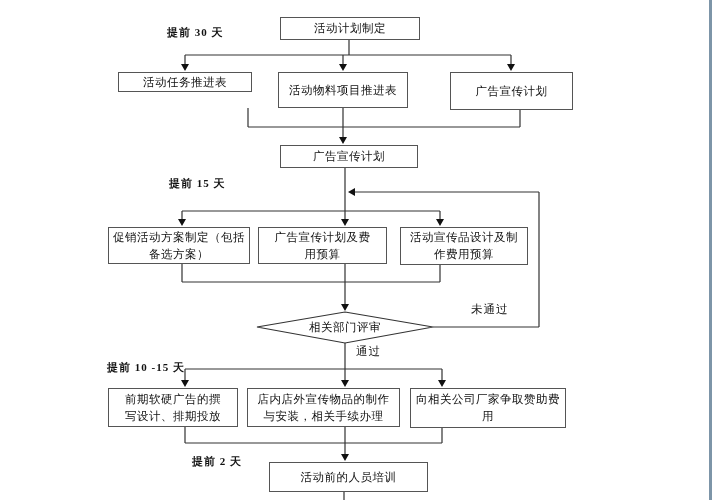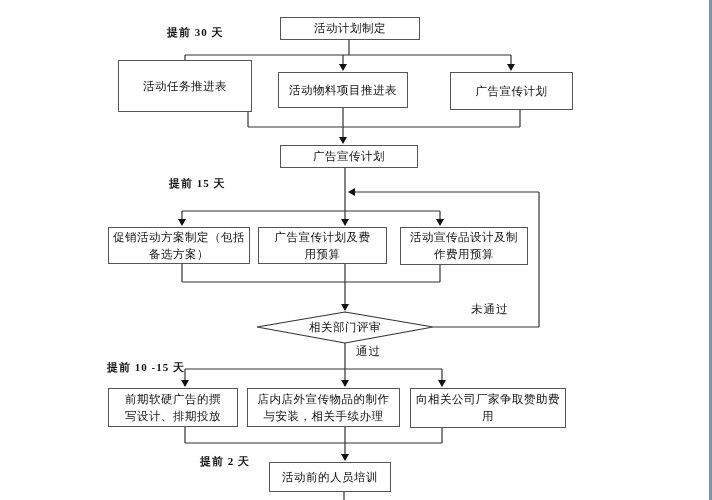--- a/index.html
+++ b/index.html
@@ -11,44 +11,44 @@
   svg.wires { position:absolute; left:0; top:0; }
   .n {
     position:absolute; box-sizing:border-box;
     border:1px solid #555555; background:#ffffff;
     display:flex; align-items:center; justify-content:center;
     text-align:center; font-size:11.5px; line-height:17px;
     letter-spacing:0.5px; color:#111111; word-break:break-all;
     padding:0 2px;
   }
   .n0  { left:280px; top:17px;  width:140px; height:23px; }
-  .n1  { left:118px; top:60px;  width:134px; height:52px; }
+  .n1  { left:118px; top:72px;  width:134px; height:20px; }
   .n2  { left:278px; top:72px;  width:130px; height:36px; padding:12px 10px; }
   .n3  { left:450px; top:72px;  width:123px; height:38px; }
   .n4  { left:280px; top:145px; width:138px; height:23px; }
   .n5  { left:108px; top:227px; width:142px; height:37px; padding:0 3px; }
   .n6  { left:258px; top:227px; width:129px; height:37px; padding:0 11px; }
   .n7  { left:400px; top:227px; width:128px; height:38px; padding:0 5px; }
   .n9  { left:108px; top:388px; width:130px; height:39px; padding:0 11px; }
   .n10 { left:247px; top:388px; width:153px; height:39px; padding:0 7px; }
   .n11 { left:410px; top:388px; width:156px; height:40px; }
-  .n12 { left:269px; top:462px; width:122px; height:30px; }
+  .n12 { left:269px; top:462px; width:159px; height:30px; }
   .diamond-label {
     position:absolute; left:265px; top:318px; width:160px; height:18px;
     display:flex; align-items:center; justify-content:center;
     font-size:11.5px; letter-spacing:0.5px; color:#111111; text-align:right;
   }
   .tlabel {
     position:absolute; font-weight:bold; font-size:11px;
     letter-spacing:1px; color:#111111; white-space:nowrap;
   }
   .t30   { left:167px; top:25px; }
   .t15   { left:169px; top:176px; }
   .t1015 { left:107px; top:360px; }
-  .t2    { left:200px; top:454px;text-align:center; }
+  .t2    { left:192px; top:454px;text-align:center; }
   .elabel {
     position:absolute; font-size:11.5px; letter-spacing:1px;
     color:#111111; white-space:nowrap;
   }
   .efail { left:471px; top:302px; }
   .epass { left:356px; top:344px; }
   .right-stripe {
     position:absolute; right:0; top:0; width:3px; height:500px;
     background:#7d95a8;
   }

